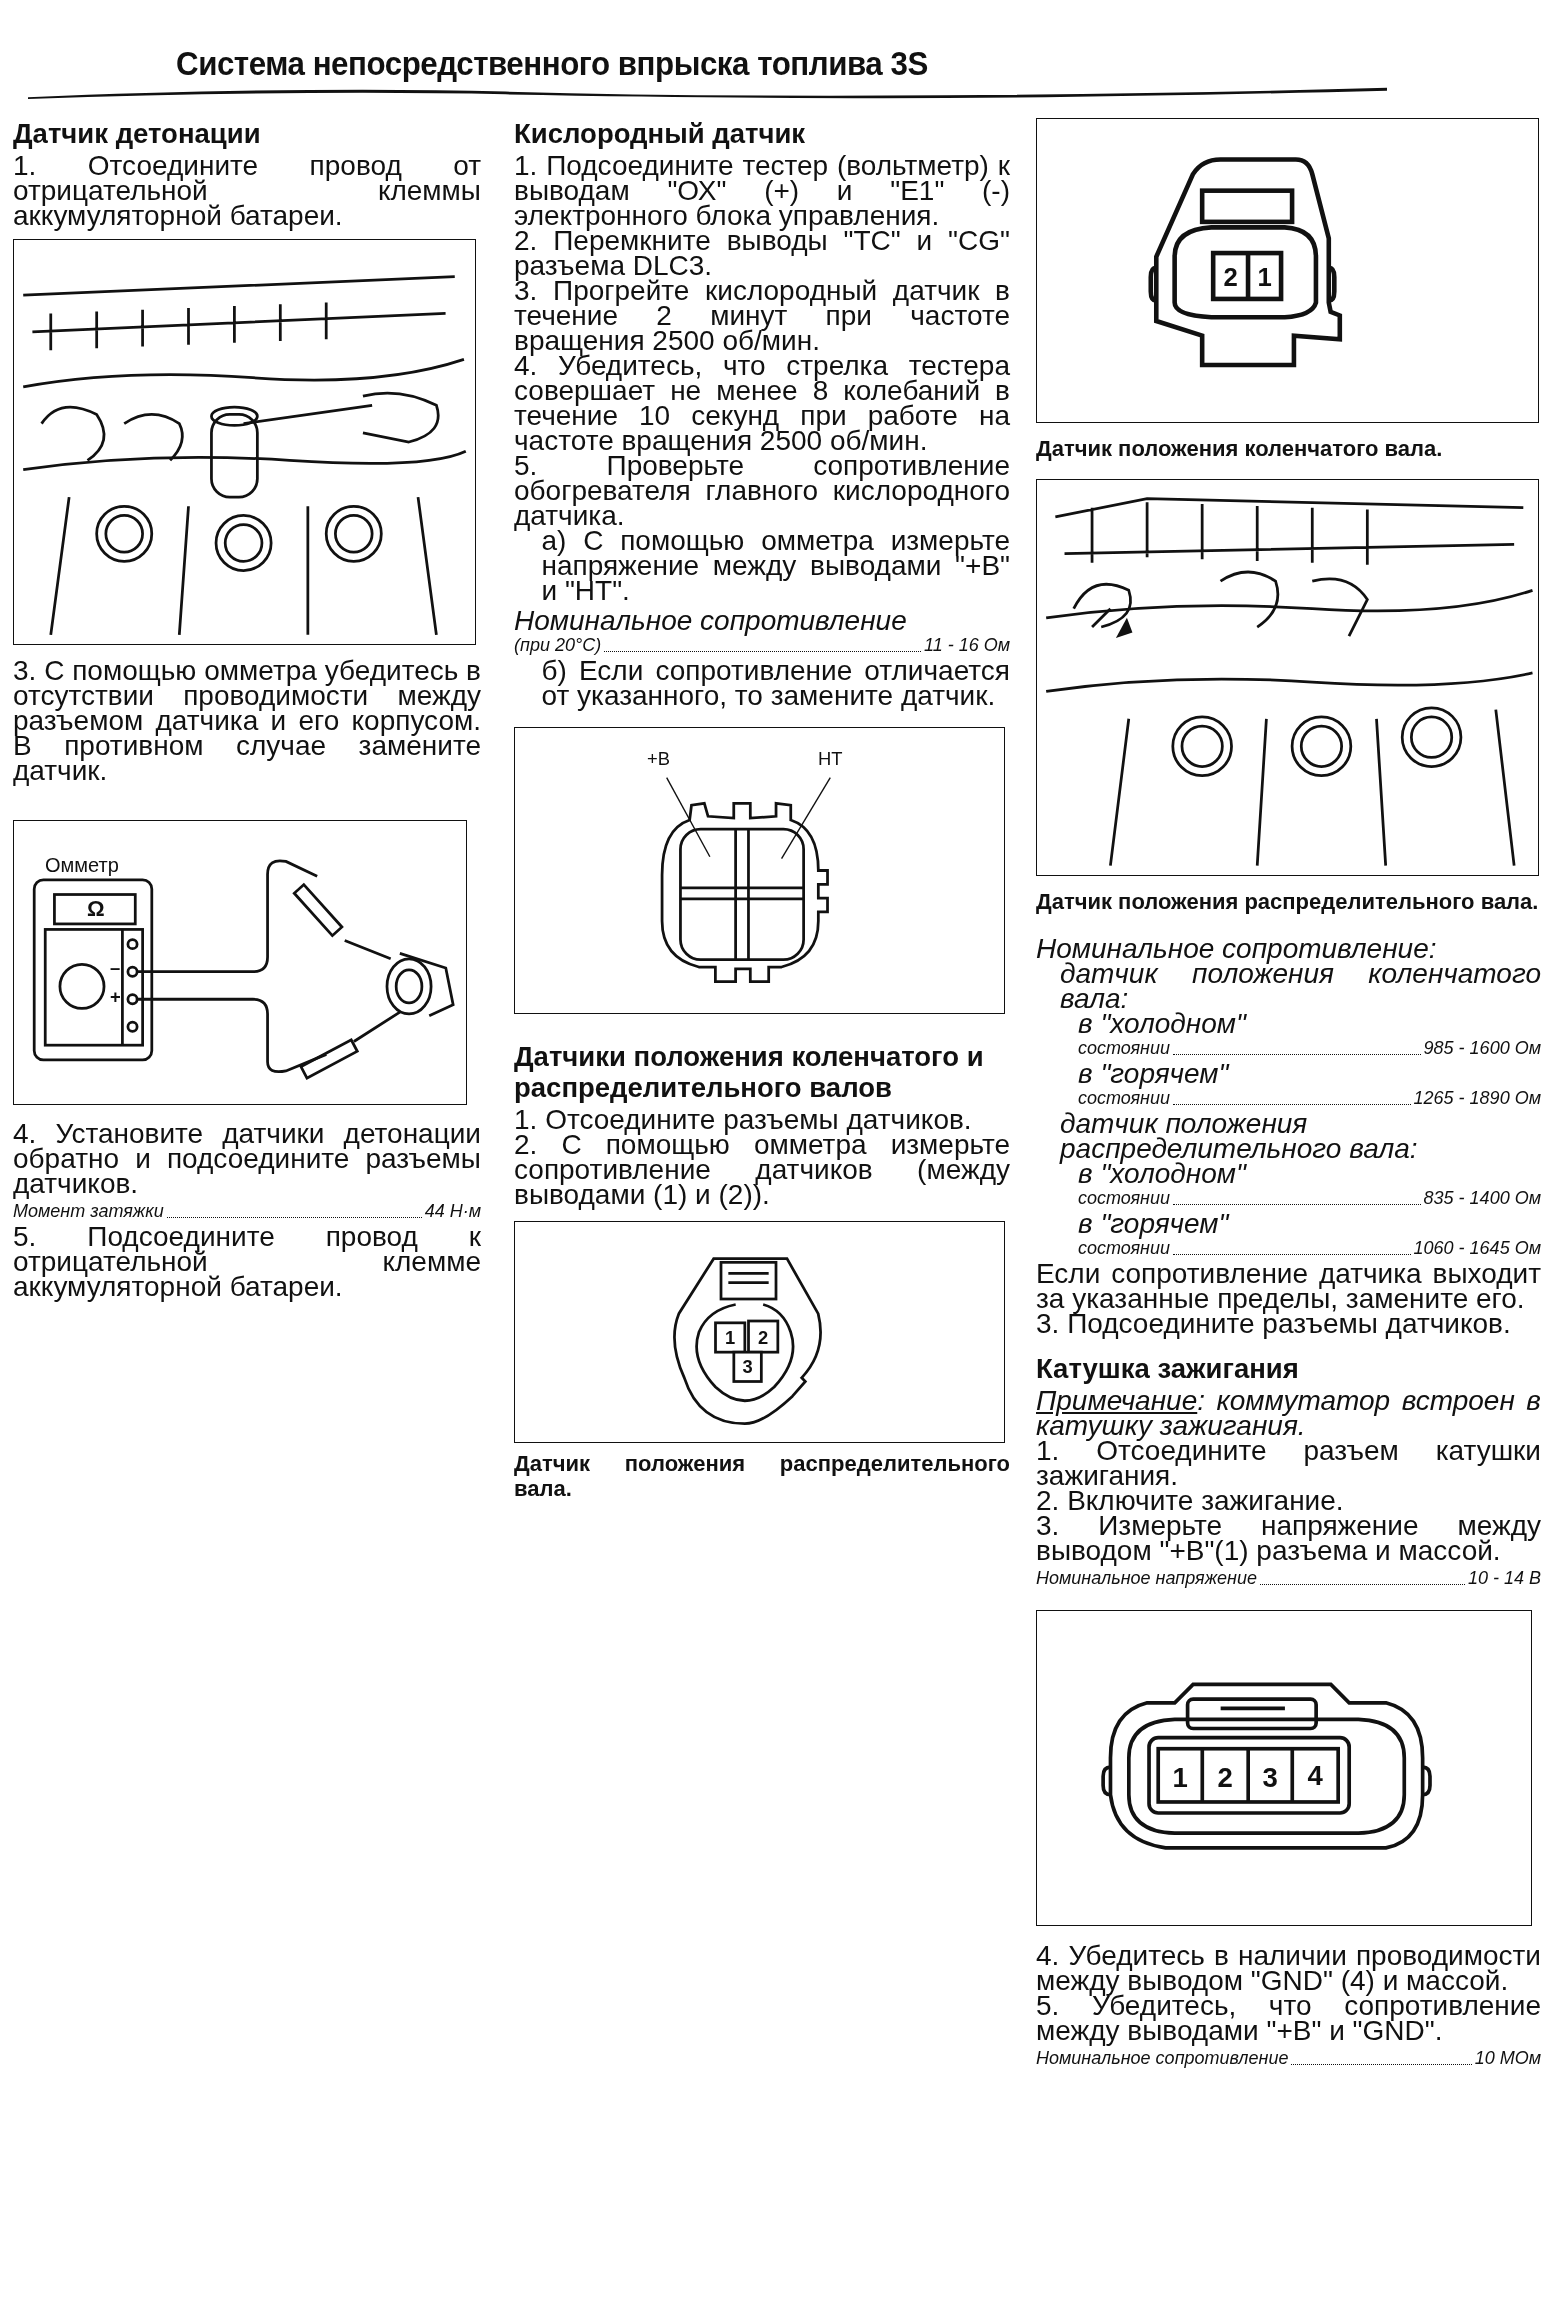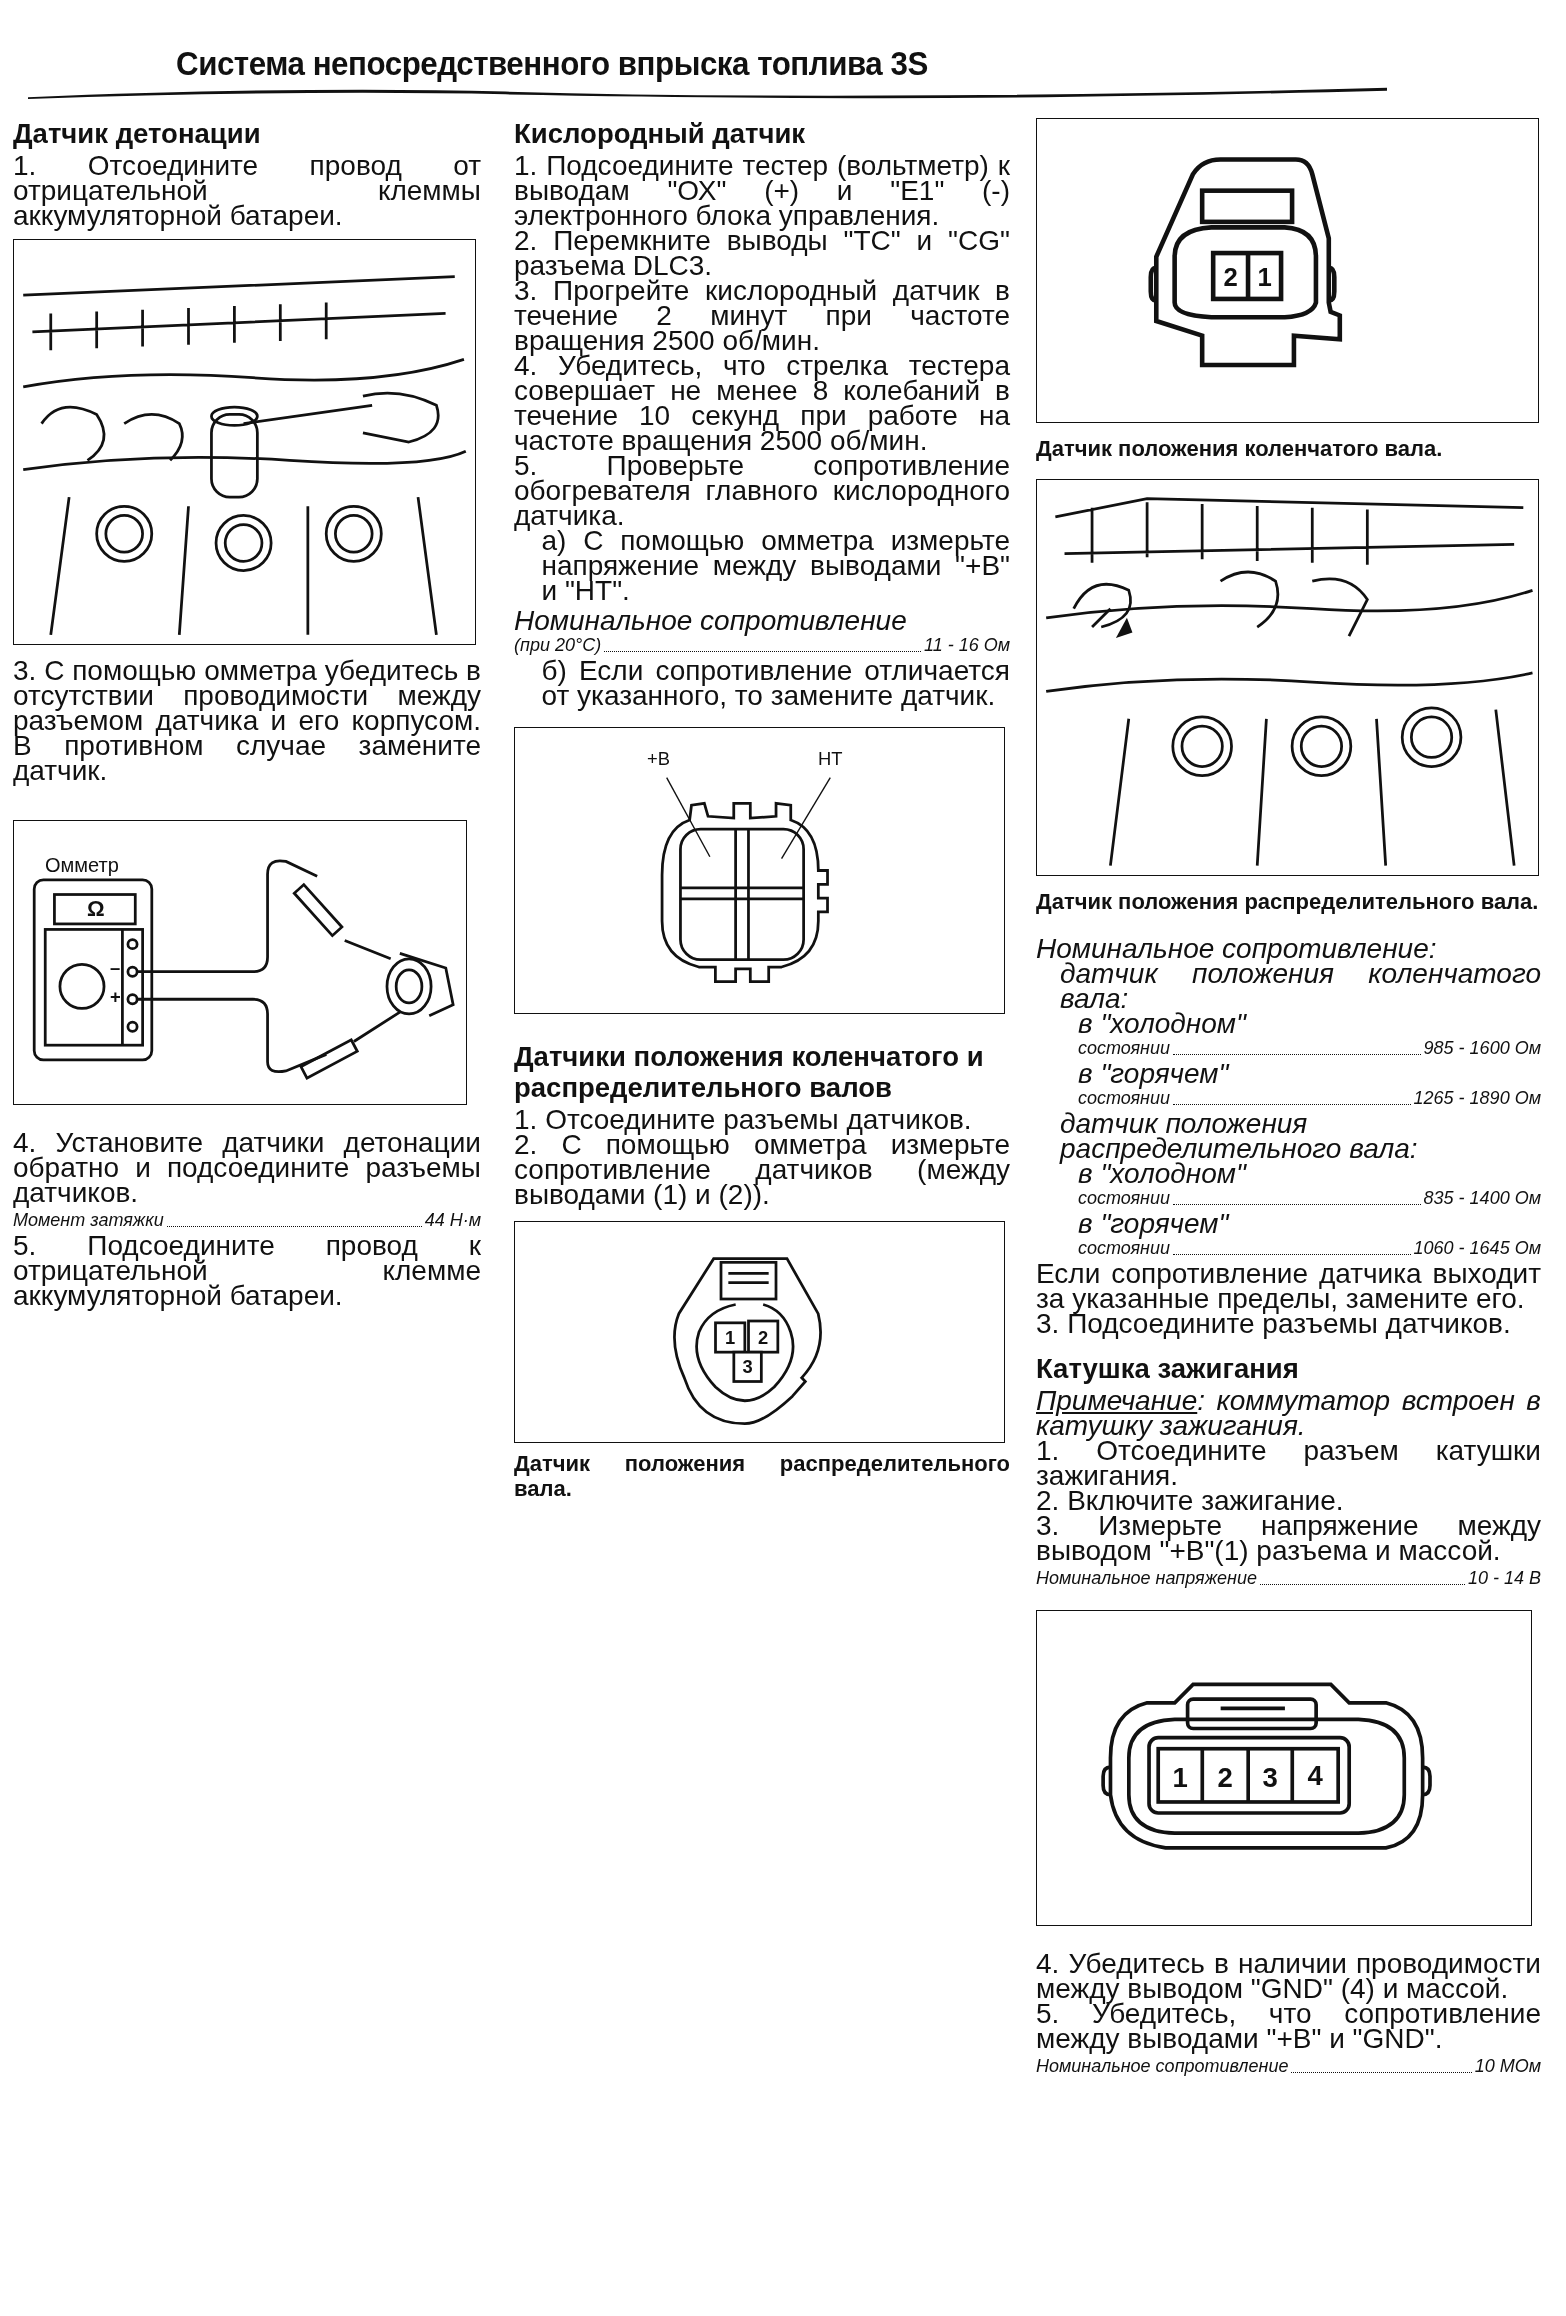--- a/index.html
+++ b/index.html
@@ -80,21 +80,21 @@
         <ellipse cx="430" cy="180" rx="24" ry="30"></ellipse>
         <ellipse cx="430" cy="180" rx="14" ry="18"></ellipse>
         <path d="M420 144 L 470 160 L 478 200 L 452 212"></path>
       </g>
     </svg>
     <div style="position:absolute;left:73px;top:75px;font-size:22px;font-weight:bold;">Ω</div>
     <div style="position:absolute;left:96px;top:136px;font-size:18.4px;font-weight:bold;">–</div>
     <div style="position:absolute;left:96px;top:165px;font-size:18.4px;font-weight:bold;">+</div>
   </div>
 
-  <p style="margin-top:25px;">4. Установите датчики детонации обратно и подсоедините разъемы датчиков.</p>
+  <p style="margin-top:16px;">4. Установите датчики детонации обратно и подсоедините разъемы датчиков.</p>
   <div class="spec" style="margin-top:3.7px;">
     <span class="lbl">Момент затяжки</span>
     <span class="dots"></span>
     <span class="val">44 Н·м</span>
   </div>
   <p>5. Подсоедините провод к отрицательной клемме аккумуляторной батареи.</p>
 </div>
 
 <div class="col col2">
   <h2>Кислородный датчик</h2>
@@ -261,21 +261,21 @@
       </g>
       <g font-family="Liberation Sans, sans-serif" font-weight="bold" font-size="30" text-anchor="middle" fill="#111">
         <text x="156" y="192">1</text>
         <text x="205" y="192">2</text>
         <text x="254" y="192">3</text>
         <text x="303" y="190">4</text>
       </g>
     </svg>
   </div>
 
-  <p style="margin-top:25px;">4. Убедитесь в наличии проводимости между выводом "GND" (4) и массой.</p>
+  <p style="margin-top:17px;">4. Убедитесь в наличии проводимости между выводом "GND" (4) и массой.</p>
   <p>5. Убедитесь, что сопротивление между выводами "+В" и "GND".</p>
   <div class="spec" style="margin-top:3.7px;">
     <span class="lbl">Номинальное сопротивление</span>
     <span class="dots"></span>
     <span class="val">10 МОм</span>
   </div>
 </div>
 
 
 </body></html>

